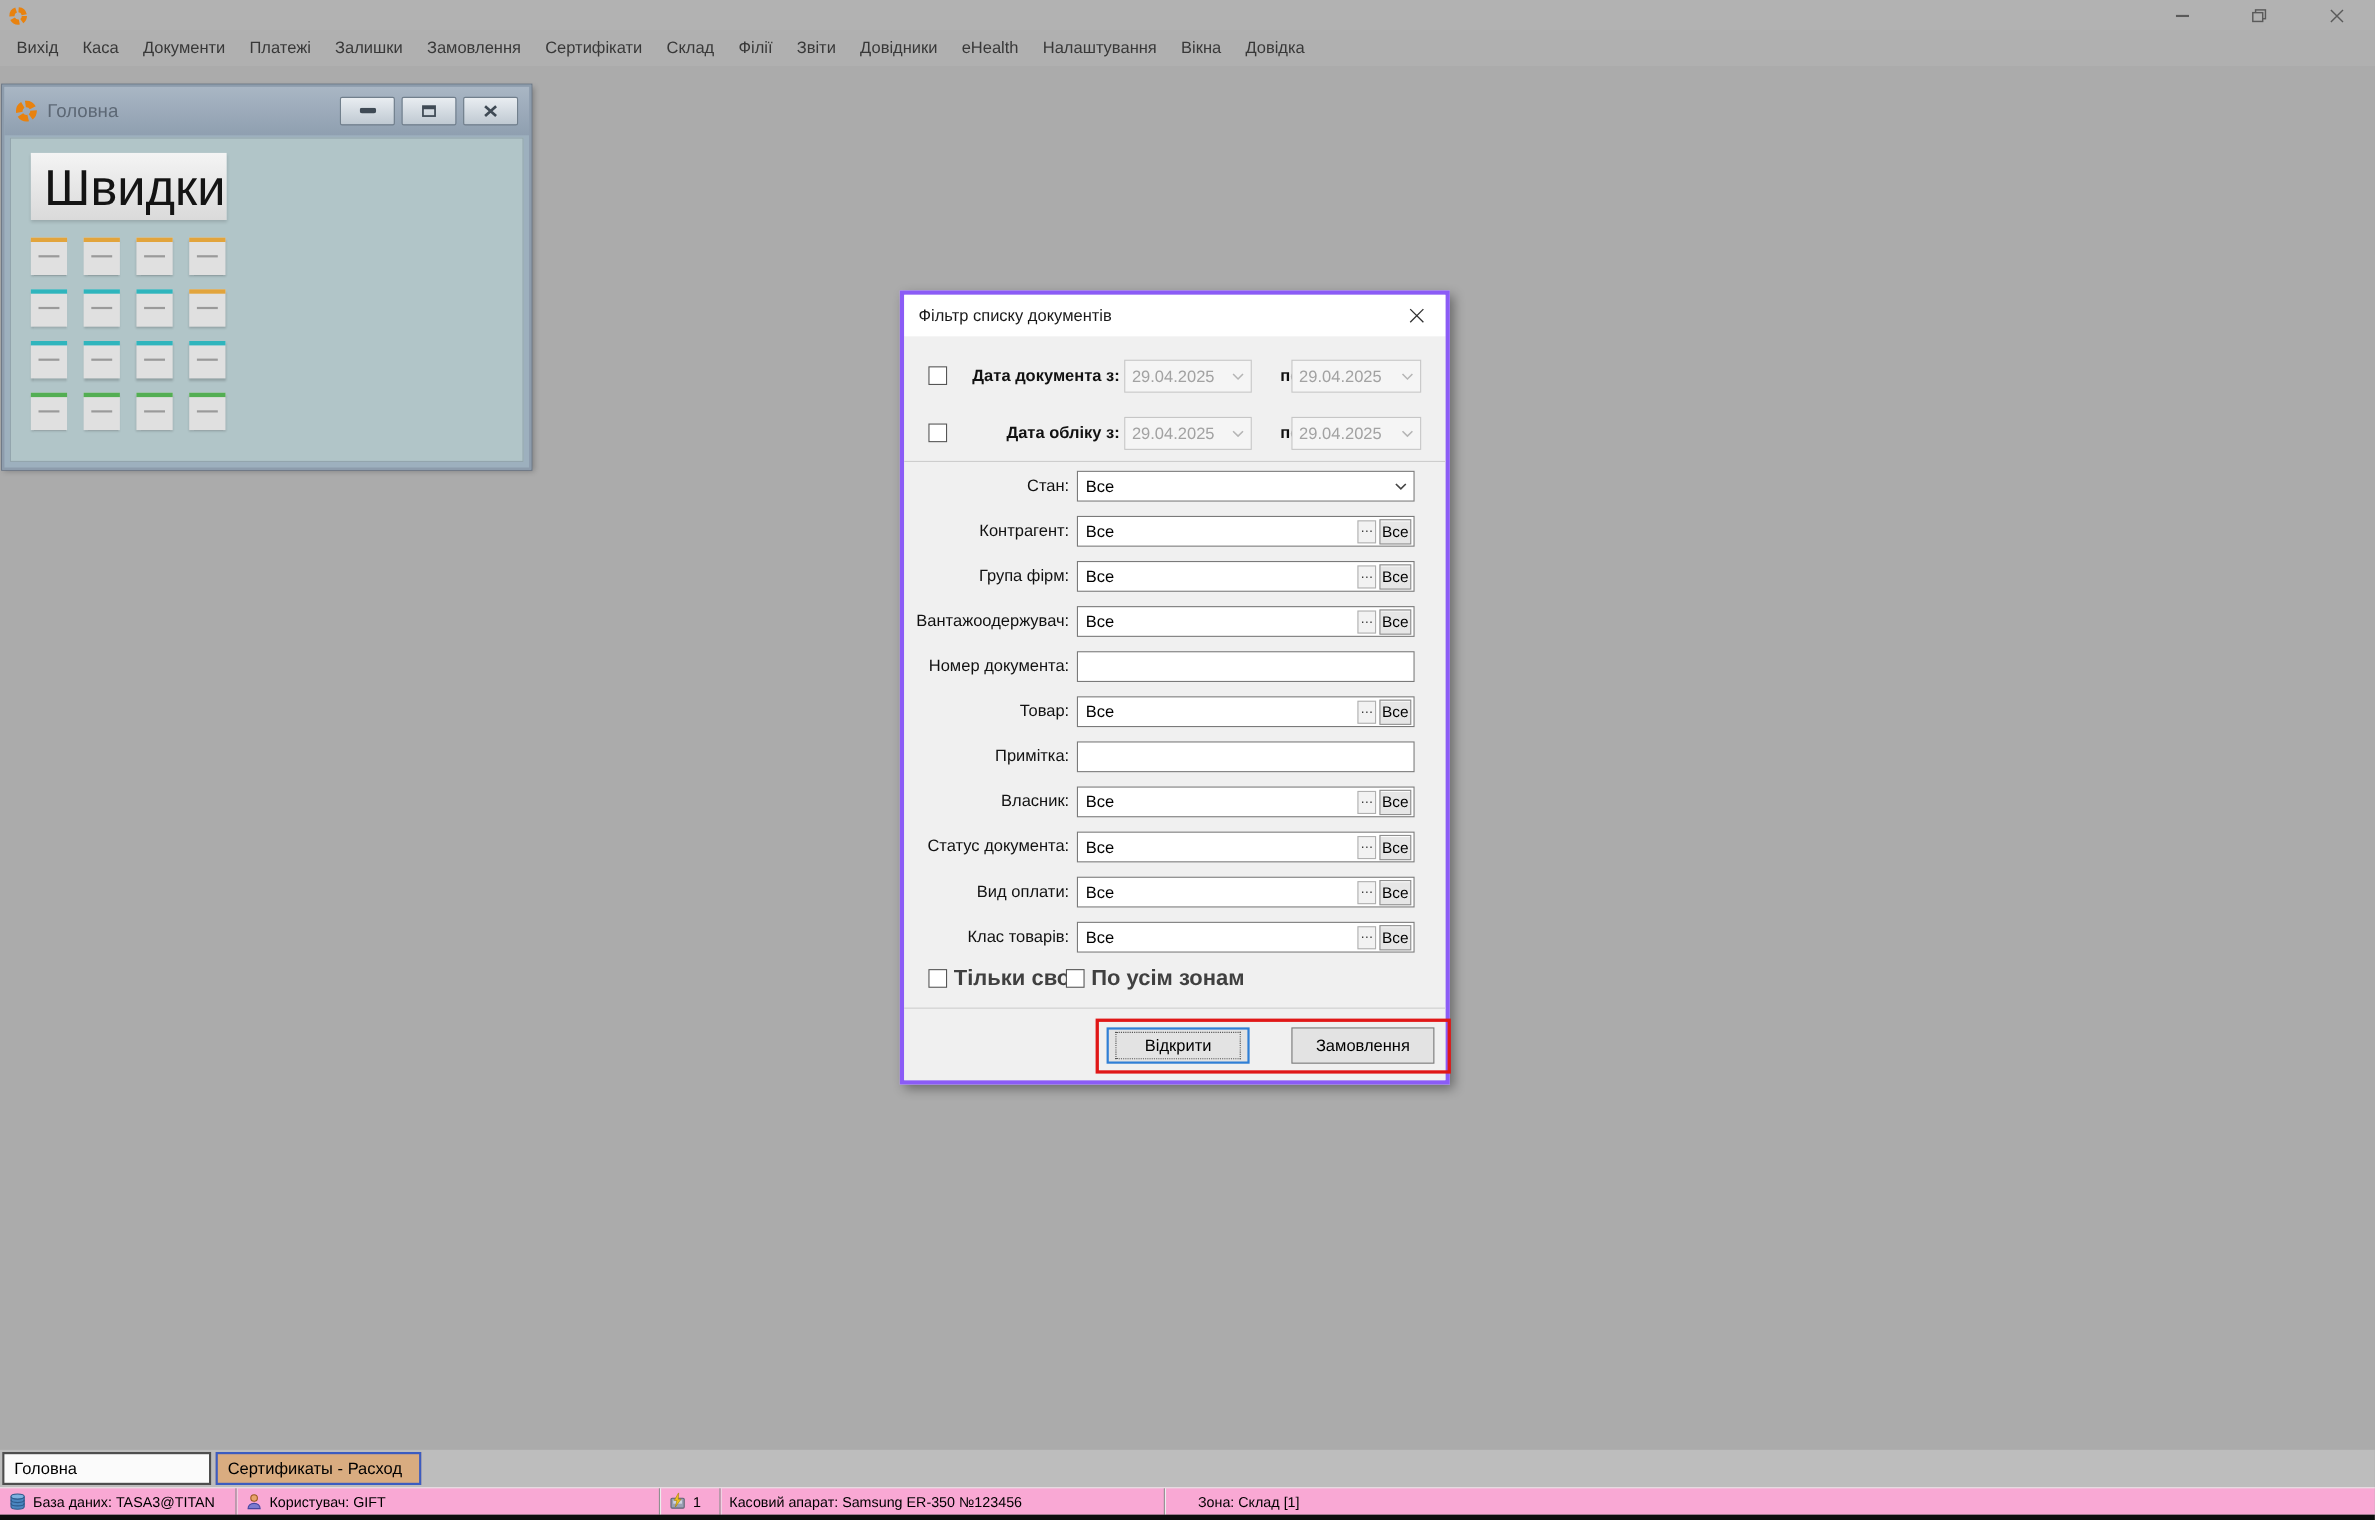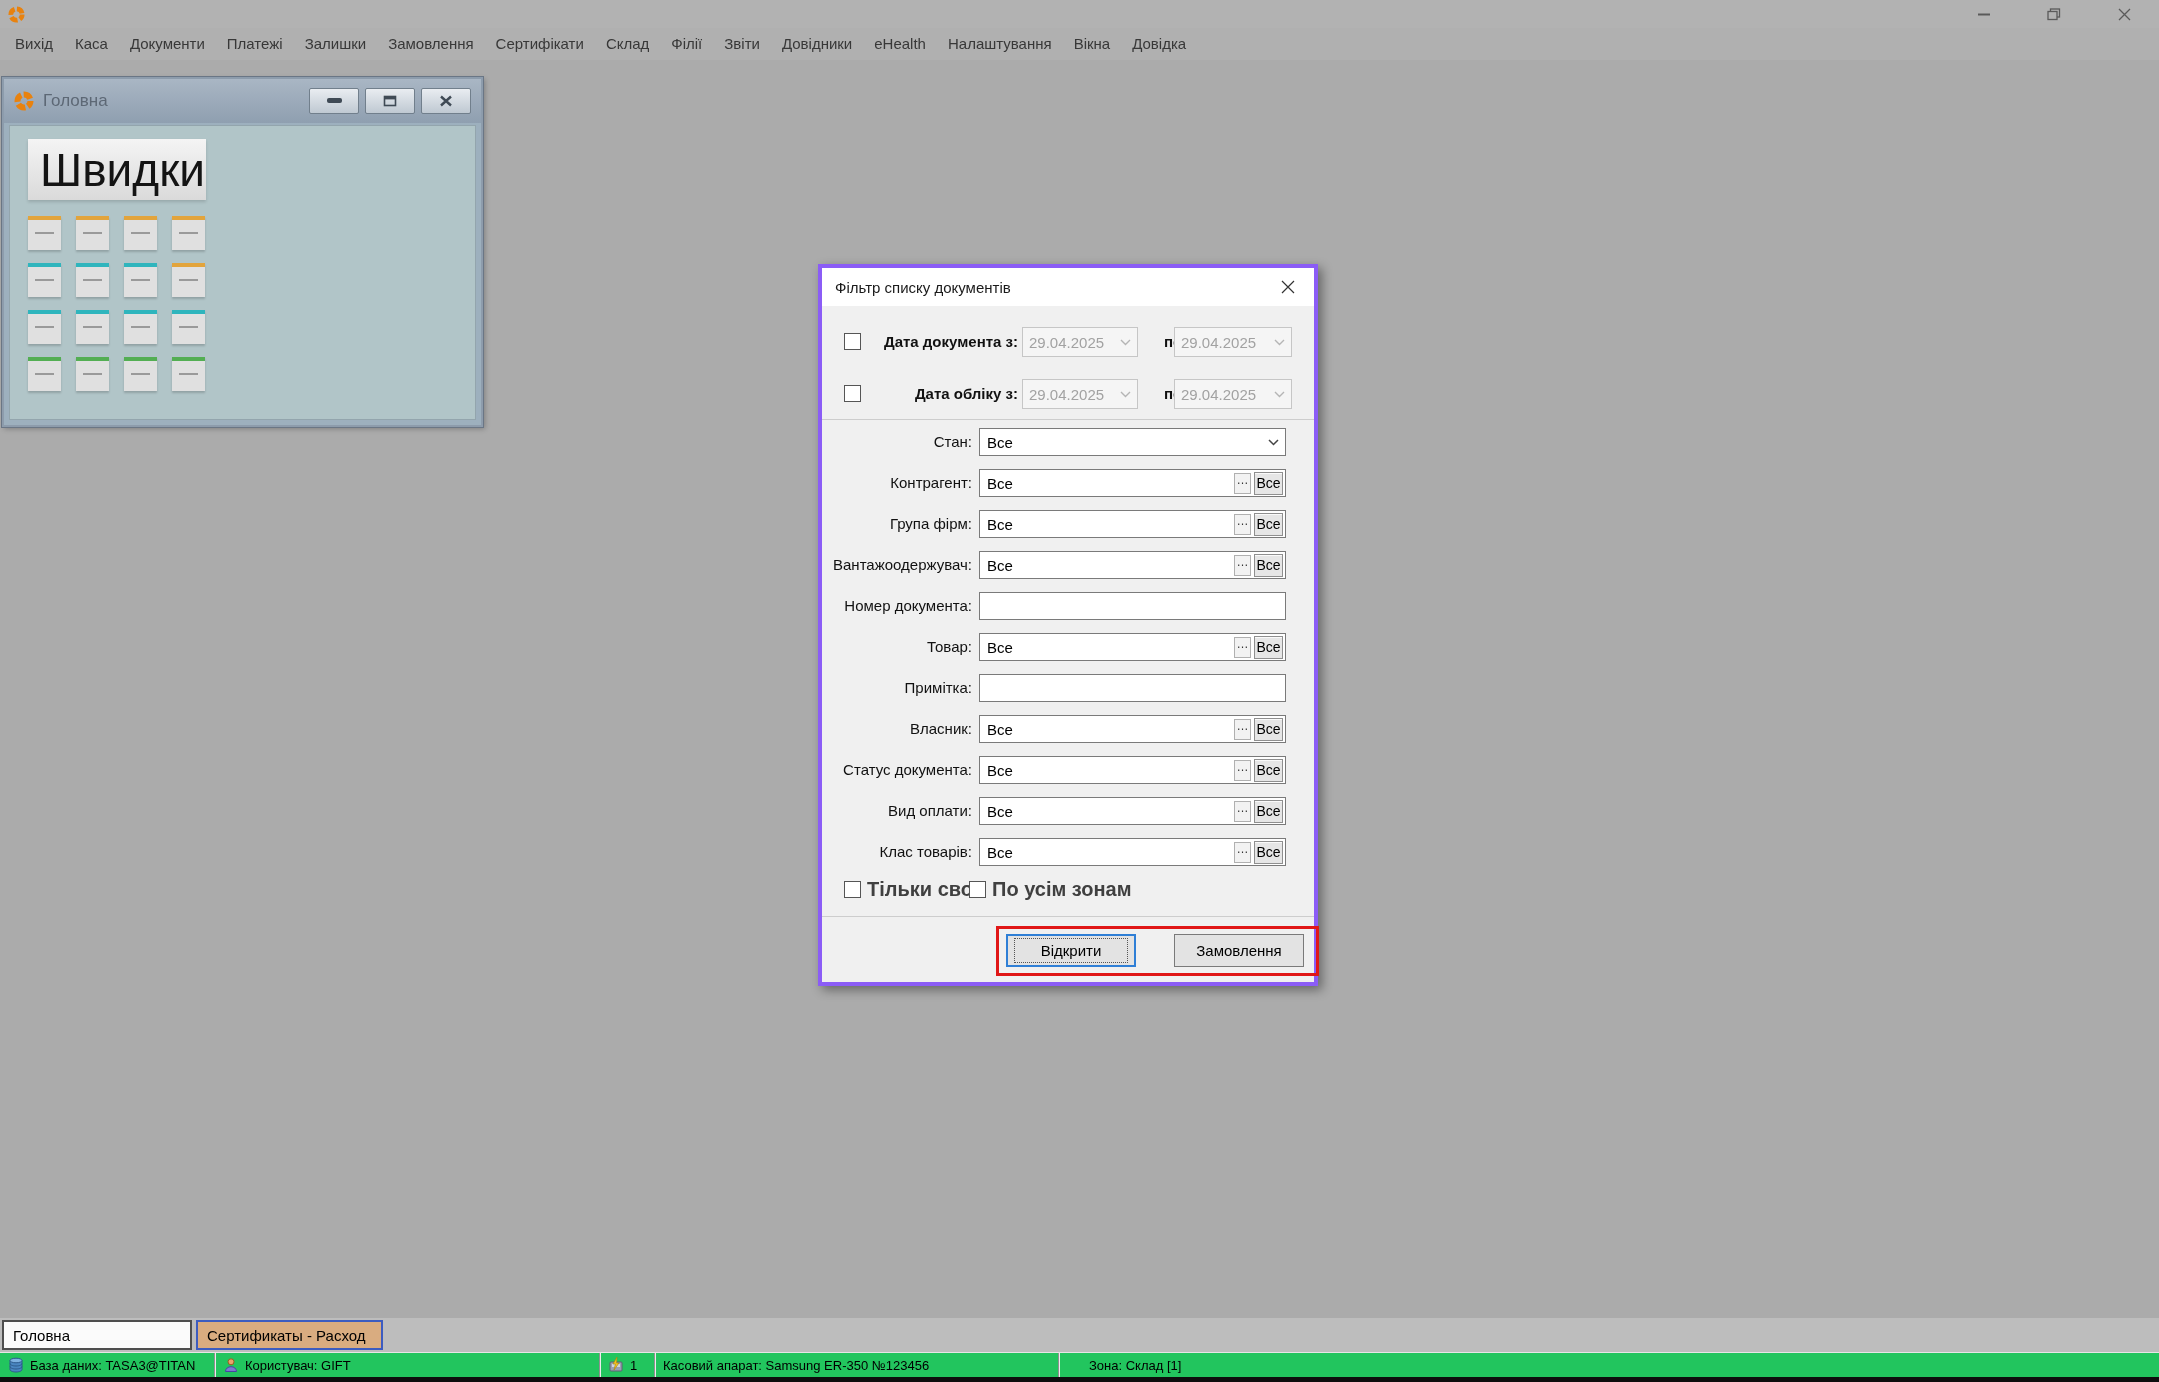--- a/index.html
+++ b/index.html
@@ -81,21 +81,21 @@
   .btn-open .btn-inner{border:1px dotted #555;padding:3px 26px;}
   .btn-cancel{left:175px;border:1px solid #7a7a7a;}
 
   
   .tabstrip{position:absolute;left:0;top:1318px;width:100%;height:34px;background:#bdbdbd;display:flex;align-items:flex-start;padding-top:2px;box-sizing:border-box;}
   .wtab{height:30px;box-sizing:border-box;display:flex;align-items:center;padding:0 9px;font-size:15px;color:#000;}
   .tab-inactive{width:190px;margin-left:2px;background:#fbfbfb;border:2px solid #4e4e4e;}
   .tab-active{width:187px;margin-left:4px;background:#d9ac80;border:2px solid #3c5cc0;}
 
   
-  .statusbar{position:absolute;left:0;top:1352px;width:100%;height:25px;background:#22c55e;border-top:1px solid #e6e6e6;display:flex;align-items:center;box-sizing:border-box;font-size:13px;color:#000;}
+  .statusbar{position:absolute;left:0;top:1352px;width:100%;height:25px;background:#f9a8d4;border-top:1px solid #e6e6e6;display:flex;align-items:center;box-sizing:border-box;font-size:13px;color:#000;}
   .sb-sec{height:100%;display:flex;align-items:center;padding-left:8px;box-sizing:border-box;border-right:1px solid #909090;box-shadow:1px 0 0 #ececec;}
   .sb-sec .sb-icon{margin-right:6px;display:flex;}
   .sb-db{width:215px;} .sb-user{width:385px;} .sb-reg{width:55px;} .sb-kasa{width:404px;} .sb-zone{flex:1;border-right:none;box-shadow:none;padding-left:30px;}
 
   .bottom-strip{position:absolute;left:0;top:1377px;width:100%;height:5px;background:#0d0d0d;}
 </style>
 </head>
 <body>
 
 <div class="screen">

